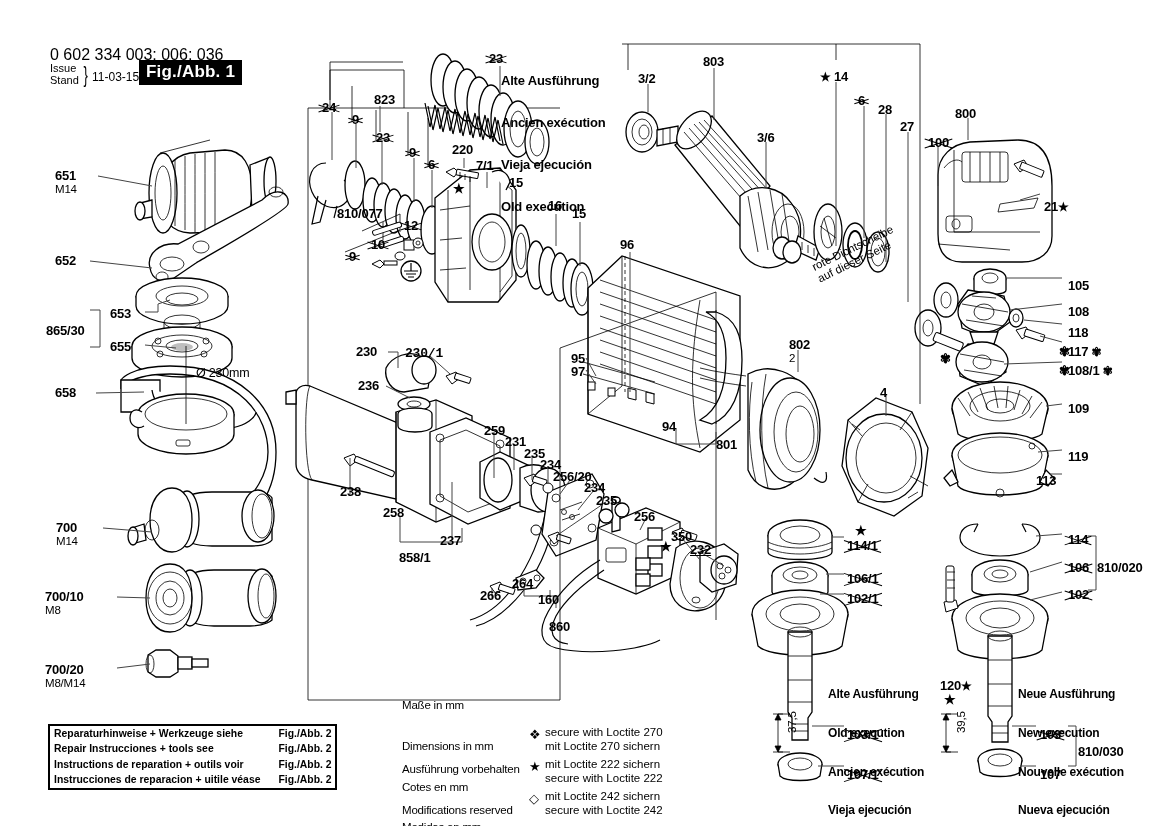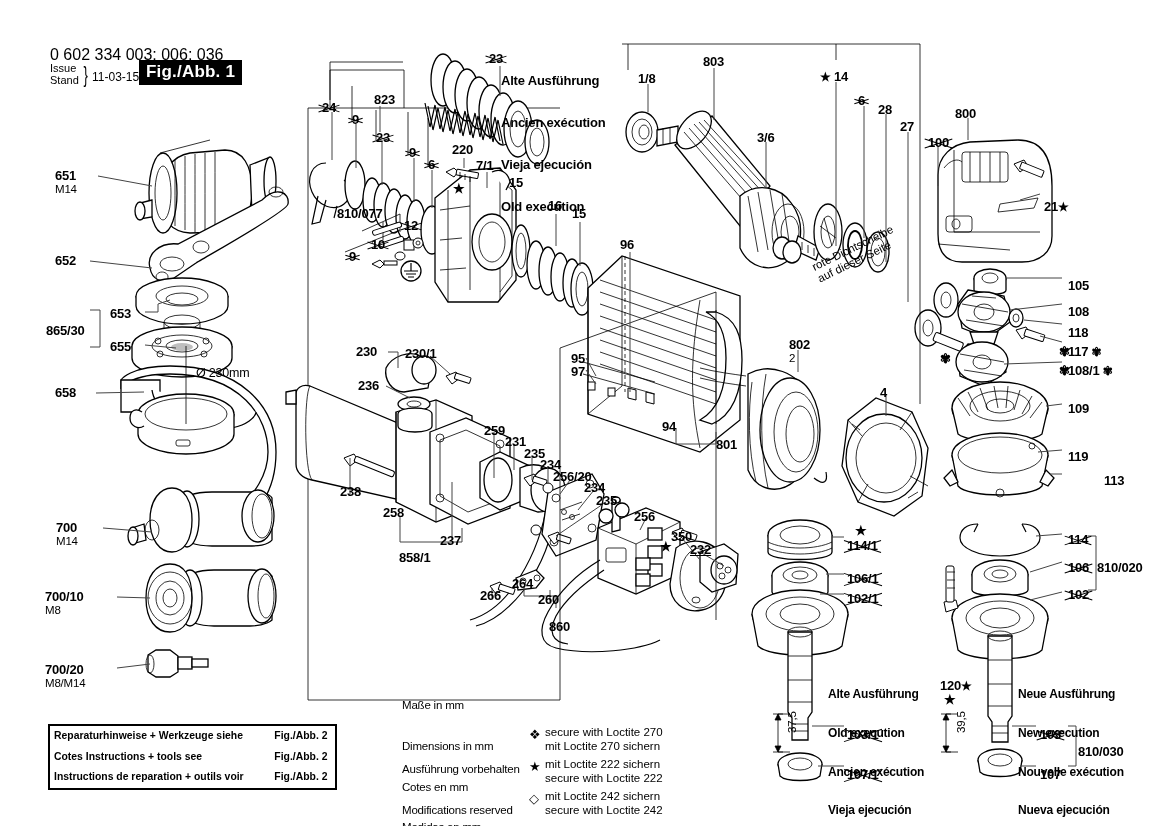--- a/index.html
+++ b/index.html
@@ -654,71 +654,71 @@
       <div class="lbl" style="left: 371px; top: 238px;"><span class="xnum">10</span></div>
       <div class="lbl" style="left: 349px; top: 250px;"><span class="xnum">9</span></div>
       <div class="lbl" style="left: 489px; top: 52px;"><span class="xnum">23</span></div>
       <div class="lbl" style="left: 620px; top: 238px;"><span>96</span></div>
       <div class="lbl" style="left: 571px; top: 352px;"><span>95</span></div>
       <div class="lbl" style="left: 571px; top: 365px;"><span>97</span></div>
       <div class="lbl" style="left: 662px; top: 420px;"><span>94</span></div>
       <div class="lbl" style="left: 716px; top: 438px;"><span>801</span></div>
       <div class="lbl" style="left: 789px; top: 338px;"><span>802</span><div class="n" style="font-weight: normal; font-size: 11.5px;">2</div></div>
       <div class="lbl" style="left: 703px; top: 55px;"><span>803</span></div>
-      <div class="lbl" style="left: 638px; top: 72px;"><span>1/8</span></div>
+      <div class="lbl" style="left: 638px; top: 72px;"><span>3/2</span></div>
       <div class="lbl" style="left: 757px; top: 131px;"><span>3/6</span></div>
       <div class="lbl" style="left: 820px; top: 70px;"><span style="font-size: 12px;">★</span> <span>14</span></div>
       <div class="lbl" style="left: 858px; top: 94px;"><span class="xnum">6</span></div>
       <div class="lbl" style="left: 878px; top: 103px;"><span>28</span></div>
       <div class="lbl" style="left: 900px; top: 120px;"><span>27</span></div>
       <div class="lbl" style="left: 955px; top: 107px;"><span>800</span></div>
       <div class="lbl" style="left: 928px; top: 136px;"><span class="xnum">100</span></div>
       <div class="lbl" style="left: 1044px; top: 200px;"><span>21</span><span style="font-size: 12px;">★</span></div>
       <div class="lbl" style="left: 1068px; top: 279px;"><span>105</span></div>
       <div class="lbl" style="left: 1068px; top: 305px;"><span>108</span></div>
       <div class="lbl" style="left: 1068px; top: 326px;"><span>118</span></div>
       <div class="lbl" style="left: 1068px; top: 345px;"><span>117</span><span style="font-size: 12px;"> ✾</span></div>
       <div class="lbl" style="left: 1068px; top: 364px;"><span>108/1</span><span style="font-size: 12px;"> ✾</span></div>
       <div class="lbl" style="left: 880px; top: 386px;"><span>4</span></div>
       <div class="lbl" style="left: 1068px; top: 402px;"><span>109</span></div>
       <div class="lbl" style="left: 1068px; top: 450px;"><span>119</span></div>
-      <div class="lbl" style="left: 1104px; top: 474px;"><span>113</span></div>
+      <div class="lbl" style="left: 1036px; top: 474px;"><span>113</span></div>
       <div class="lbl" style="left: 1068px; top: 533px;"><span class="xnum">114</span></div>
       <div class="lbl" style="left: 1068px; top: 561px;"><span class="xnum">106</span></div>
       <div class="lbl" style="left: 1097px; top: 561px;"><span>810/020</span></div>
       <div class="lbl" style="left: 1068px; top: 588px;"><span class="xnum">102</span></div>
       <div class="lbl" style="left: 847px; top: 539px;"><span class="xnum">114/1</span></div>
       <div class="lbl" style="left: 847px; top: 572px;"><span class="xnum">106/1</span></div>
       <div class="lbl" style="left: 847px; top: 592px;"><span class="xnum">102/1</span></div>
       <div class="lbl" style="left: 847px; top: 728px;"><span class="xnum">103/1</span></div>
       <div class="lbl" style="left: 847px; top: 768px;"><span class="xnum">107/1</span></div>
       <div class="lbl" style="left: 940px; top: 679px;"><span>120</span><span style="font-size: 12px;">★</span></div>
       <div class="lbl" style="left: 1040px; top: 728px;"><span class="xnum">103</span></div>
       <div class="lbl" style="left: 1078px; top: 745px;"><span>810/030</span></div>
       <div class="lbl" style="left: 1040px; top: 768px;"><span>107</span></div>
       <div class="lbl" style="left: 356px; top: 345px;"><span>230</span></div>
-      <div class="lbl" style="left: 405px; top: 347px;"><span>230/1</span></div>
+      <div class="lbl" style="left: 405px; top: 347px; font-family: Liberation Mono, monospace;"><span>230/1</span></div>
       <div class="lbl" style="left: 358px; top: 379px;"><span>236</span></div>
       <div class="lbl" style="left: 340px; top: 485px;"><span>238</span></div>
       <div class="lbl" style="left: 383px; top: 506px;"><span>258</span></div>
       <div class="lbl" style="left: 440px; top: 534px;"><span>237</span></div>
       <div class="lbl" style="left: 399px; top: 551px;"><span>858/1</span></div>
       <div class="lbl" style="left: 484px; top: 424px;"><span>259</span></div>
       <div class="lbl" style="left: 505px; top: 435px;"><span>231</span></div>
       <div class="lbl" style="left: 524px; top: 447px;"><span>235</span></div>
       <div class="lbl" style="left: 540px; top: 458px;"><span>234</span></div>
       <div class="lbl" style="left: 553px; top: 470px;"><span>256/20</span></div>
       <div class="lbl" style="left: 584px; top: 481px;"><span>234</span></div>
       <div class="lbl" style="left: 596px; top: 494px;"><span>235</span></div>
       <div class="lbl" style="left: 634px; top: 510px;"><span>256</span></div>
       <div class="lbl" style="left: 671px; top: 530px;"><span>350</span></div>
       <div class="lbl" style="left: 690px; top: 543px; text-decoration: underline;"><span>232</span></div>
       <div class="lbl" style="left: 480px; top: 589px;"><span>266</span></div>
       <div class="lbl" style="left: 512px; top: 577px;"><span>264</span></div>
-      <div class="lbl" style="left: 538px; top: 593px;"><span>260</span></div>
+      <div class="lbl" style="left: 538px; top: 593px;"><span>160</span></div>
       <div class="lbl" style="left: 549px; top: 620px;"><span>860</span></div>
       <div class="lbl" style="left: 786px; top: 733px; font-weight: normal; font-size: 11.5px; transform: rotate(-90deg); transform-origin: left top;"><span>37,5</span></div>
       <div class="lbl" style="left: 955px; top: 733px; font-weight: normal; font-size: 11.5px; transform: rotate(-90deg); transform-origin: left top;"><span>39,5</span></div>
       <div class="lbl" style="left: 944px; top: 693px; font-size: 13px;">★</div>
       <div class="lbl" style="left: 453px; top: 182px; font-size: 13px;">★</div>
       <div class="lbl" style="left: 660px; top: 540px; font-size: 13px;">★</div>
       <div class="lbl" style="left: 855px; top: 524px; font-size: 13px;">★</div>
       <div class="lbl" style="left: 940px; top: 352px; font-size: 13px;">✾</div>
       <div class="lbl" style="left: 1059px; top: 345px; font-size: 13px;">✾</div>
       <div class="lbl" style="left: 1059px; top: 364px; font-size: 13px;">✾</div>
@@ -791,24 +791,28 @@
   </div>
 
   <div class="box" id="legend-box">
     <table>
       <tbody>
           <tr>
         <td>Reparaturhinweise + Werkzeuge siehe</td>
         <td class="r">Fig./Abb. 2</td>
       </tr>
       <tr>
-        <td>Cotes Instructions + tools see</td>
+        <td>Repair Instrucciones + tools see</td>
         <td class="r">Fig./Abb. 2</td>
       </tr>
       <tr>
         <td>Instructions de reparation + outils voir</td>
         <td class="r">Fig./Abb. 2</td>
       </tr>
+      <tr>
+        <td>Instrucciones de reparacion + uitile véase</td>
+        <td class="r">Fig./Abb. 2</td>
+      </tr>
     </tbody>
       </table>
   </div>
 
 </div>
 
 </body></html>

